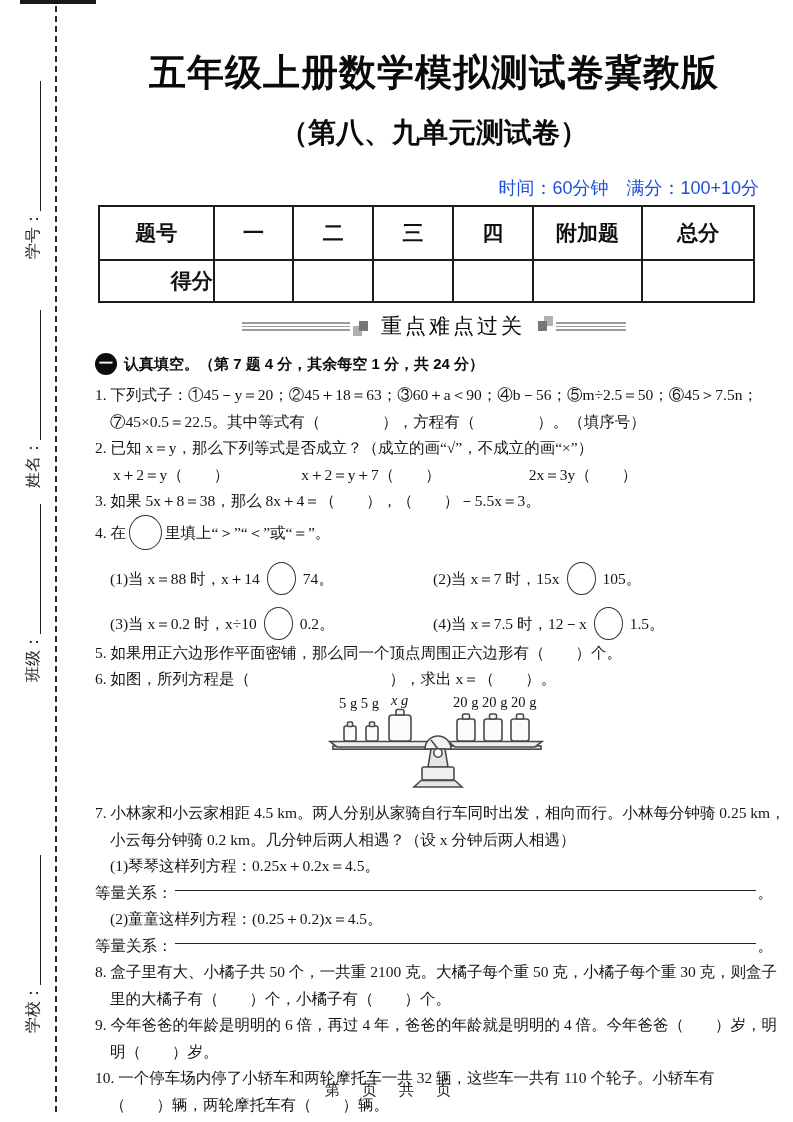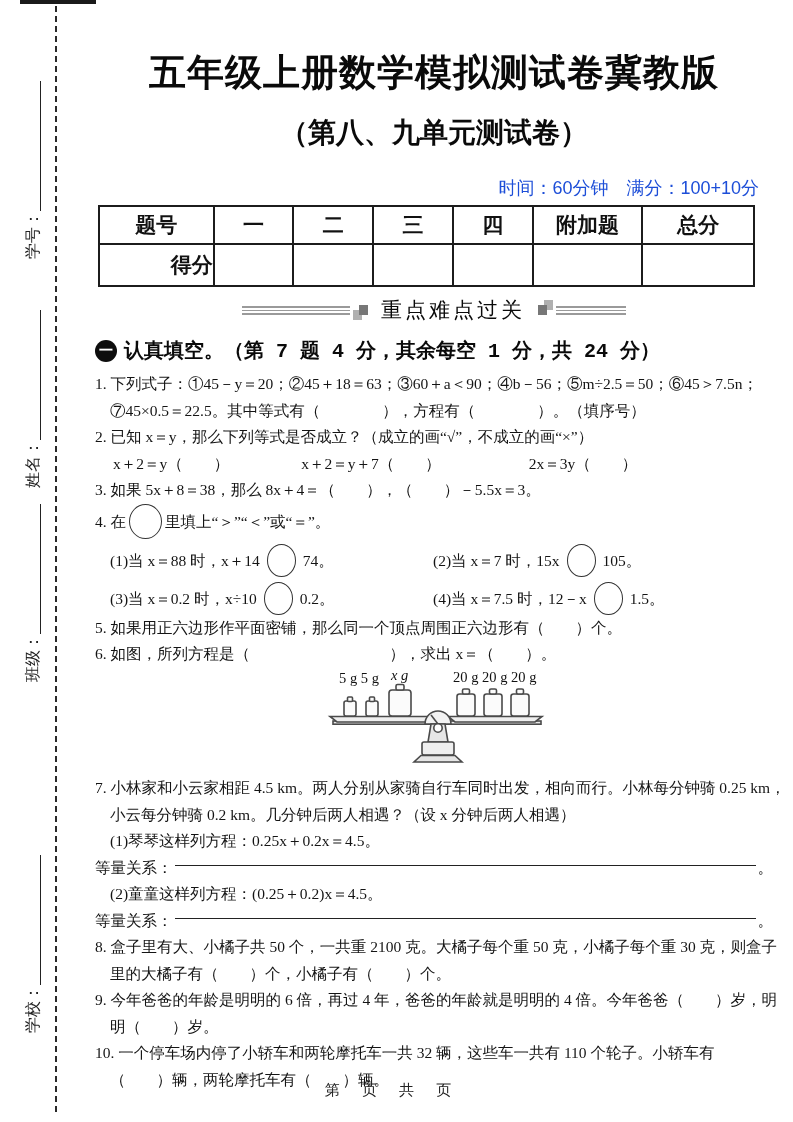--- a/index.html
+++ b/index.html
@@ -51,21 +51,21 @@
     font-size:18px; color:#1d4ed8;
   }
 
   
   table.score {
     margin-top:5px; margin-left:3px;
     border-collapse:collapse; width:657px;
     font-weight:bold; font-size:21px; text-align:center;
   }
   table.score td { border:2px solid #1c1c1c; }
-  table.score tr.hd td { height:38px; }
+  table.score tr.hd td { height:54px; }
   table.score tr.sc td { height:42px;text-align:right; }
 
   
   .banner { margin-top:9px; display:flex; align-items:center; justify-content:center; gap:9px; }
   .speed-lines { width:108px; height:9px;
     background:repeating-linear-gradient(to bottom,#9a9a9a 0 1.8px,transparent 1.8px 3.6px); }
   .speed-lines.short { width:70px; }
   .q-block-l { width:9px; height:10px; background:#777; box-shadow:-6px 5px 0 #b0b0b0; margin-right:4px; }
   .q-block-r { width:9px; height:10px; background:#777; box-shadow:6px -5px 0 #b0b0b0; margin-left:4px; }
   .banner-text {
@@ -74,38 +74,38 @@
   }
 
   
   .section-hd { margin-top:13px; display:flex; align-items:center; gap:7px; }
   .badge {
     width:22px; height:22px; border-radius:50%; background:#0d0d0d; color:#fff;
     text-align:center; line-height:21px; font-weight:bold; font-size:14px; flex:0 0 auto;
     font-family:"Liberation Sans","DejaVu Sans",sans-serif;
   }
   .section-title {
-    font-family:Liberation Mono, monospace;
-    font-weight:bold; font-size:20px; color:#0a0a0a;
+    font-family:Liberation Sans, sans-serif;
+    font-weight:bold; font-size:15px; color:#0a0a0a;
   }
 
   
   .questions { margin-top:7px; font-size:15.5px; line-height:26.5px; color:#141414; }
   .q-line { white-space:nowrap; }
   .q-cont { padding-left:15px; }
   .eq-row { display:flex; padding-left:18px; }
   .eq-row span:nth-child(2) { margin-left:72px; }
   .eq-row span:nth-child(3) { margin-left:88px; }
   .cmp-circle {
     display:inline-block; width:29px; height:33px;
     border:1.6px solid #333; border-radius:50%;
     vertical-align:-11px; margin:0 7px;
   }
   .cmp-circle.intro { width:33px; height:35px; vertical-align:-12px; margin:0 3px; }
-  .pair-row { display:flex; margin-top:5px; }
+  .pair-row { display:flex; margin-top:12px; }
   .pair-row .cell-a { width:338px; padding-left:15px; }
   .scale-wrap { margin:2px 0 3px 232px; width:232px; }
   .rel-row { display:flex; align-items:center; }
   .rel-row .u-line { flex:1; border-bottom:1.4px solid #222; height:1px; margin:0 2px 5px 2px; }
 
   .footer {
     position:absolute; left:0; right:8px; bottom:22px; text-align:center;
     font-size:15px; letter-spacing:9px; color:#222;
     font-family:"Liberation Sans","DejaVu Sans",sans-serif;
   }

